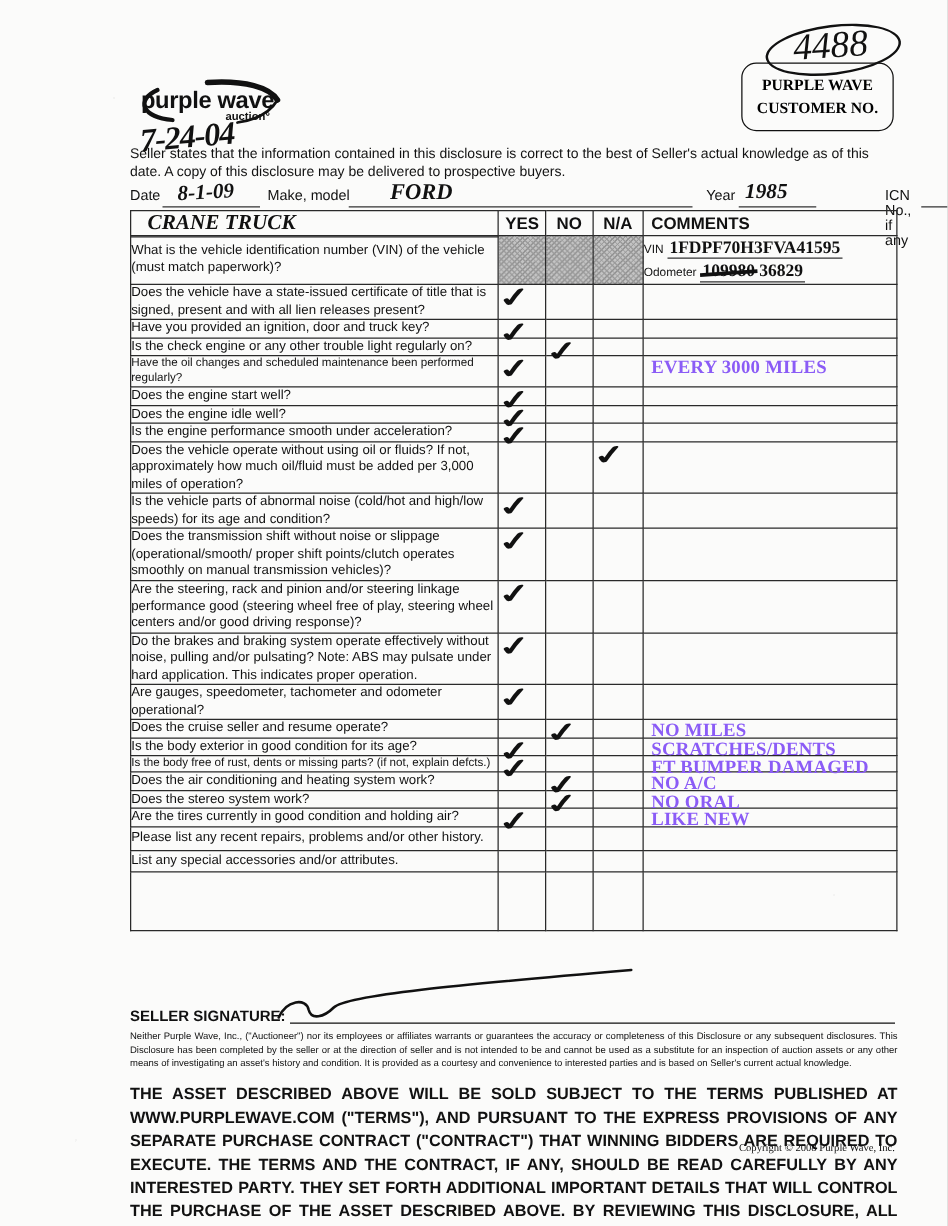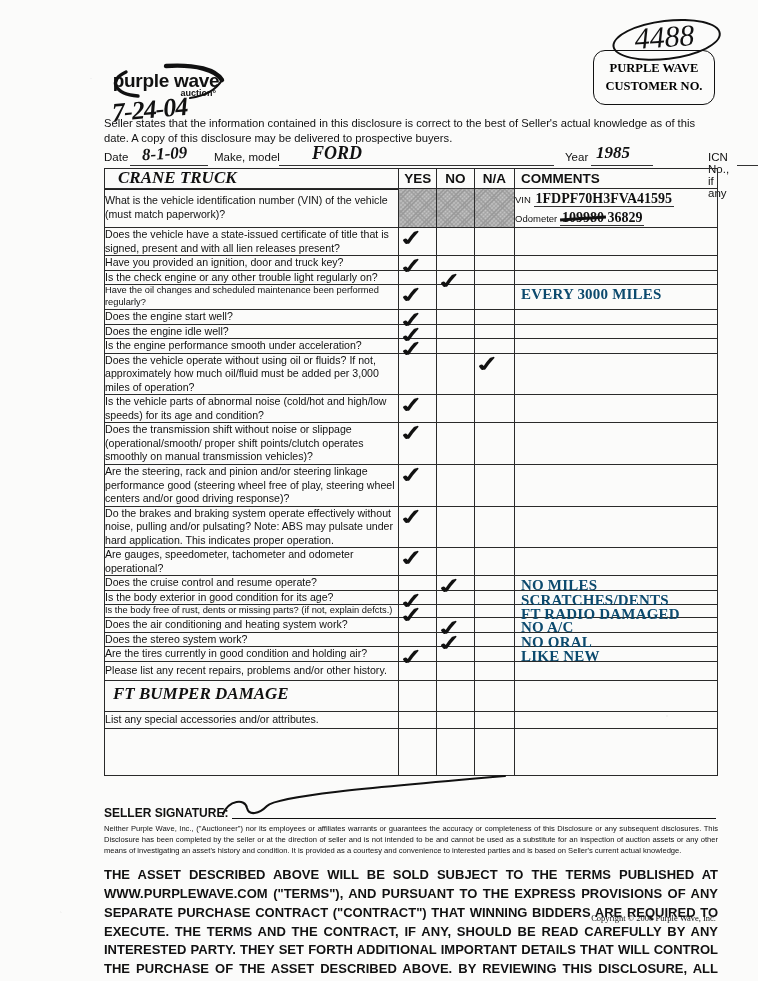--- a/index.html
+++ b/index.html
@@ -104,21 +104,21 @@
       repeating-linear-gradient(45deg, #9a9a9a 0 1px, transparent 1px 3px),
       repeating-linear-gradient(-45deg, #8f8f8f 0 1px, transparent 1px 3px);
     background-color:#c4c4c4;
   }
   .chk{
     position:absolute;font-family:"Liberation Serif",serif;font-size:21px;
     color:#111;font-weight:bold;transform:scaleX(1.5) rotate(-8deg);
   }
   .cmttext{
     position:absolute;font-family:"Liberation Serif",serif;font-weight:bold;
-    font-size:15px;color:#0c4a6e;white-space:nowrap;letter-spacing:.2px;
+    font-size:15px;color:#8b5cf6;white-space:nowrap;letter-spacing:.2px;
   }
   .vinrow{position:relative;font-size:9.5px;padding-left:6px;}
   .vinrow .lbl{display:inline-block;}
   .vinline{position:relative;height:19px;line-height:19px;}
   .vinval{
     font-family:"Liberation Serif",serif;font-weight:bold;font-size:14px;
     border-bottom:1px solid #333;padding:0 2px;
   }
   .strike{position:relative;display:inline-block;color:#111;}
   .strike:after{
@@ -341,21 +341,21 @@
           <tr>
             <td class="q">Are gauges, speedometer, tachometer and odometer operational?</td>
             <td class="col" style="position: relative;">
               <span class="chk" style="left: 4px; top: -2px;">✓</span>
             </td>
             <td class="col" style="position: relative;"></td>
             <td class="colna" style="position: relative;"></td>
             <td class="cmt" style="position: relative;"></td>
           </tr>
           <tr>
-            <td class="q">Does the cruise control and resume operate?</td>
+            <td class="q">Does the cruise seller and resume operate?</td>
             <td class="col" style="position: relative;"></td>
             <td class="col" style="position: relative;">
               <span class="chk" style="left: 4px; top: -2px;">✓</span>
             </td>
             <td class="colna" style="position: relative;"></td>
             <td class="cmt" style="position: relative;">
               <span class="cmttext" style="left: 6px; top: 1px;">NO MILES</span>
             </td>
           </tr>
           <tr>
@@ -370,21 +370,21 @@
             </td>
           </tr>
           <tr>
             <td class="q sm">Is the body free of rust, dents or missing parts? (if not, explain defcts.)</td>
             <td class="col" style="position: relative;">
               <span class="chk" style="left: 4px; top: -2px;">✓</span>
             </td>
             <td class="col" style="position: relative;"></td>
             <td class="colna" style="position: relative;"></td>
             <td class="cmt" style="position: relative;">
-              <span class="cmttext" style="left: 6px; top: 1px;">FT RADIO DAMAGED</span>
+              <span class="cmttext" style="left: 6px; top: 1px;">FT BUMPER DAMAGED</span>
             </td>
           </tr>
           <tr>
             <td class="q">Does the air conditioning and heating system work?</td>
             <td class="col" style="position: relative;"></td>
             <td class="col" style="position: relative;">
               <span class="chk" style="left: 4px; top: -2px;">✓</span>
             </td>
             <td class="colna" style="position: relative;"></td>
             <td class="cmt" style="position: relative;">
@@ -411,29 +411,20 @@
             <td class="colna" style="position: relative;"></td>
             <td class="cmt" style="position: relative;">
               <span class="cmttext" style="left: 6px; top: 1px;">LIKE NEW</span>
             </td>
           </tr>
         </tbody>
 
       <tbody>
           <tr>
         <td class="q" style="height:18px;">Please list any recent repairs, problems and/or other history.</td>
-        <td class="col"></td>
-        <td class="col"></td>
-        <td class="colna"></td>
-        <td class="cmt"></td>
-      </tr>
-      <tr>
-        <td class="q" style="height:30px;position:relative;">
-          <span class="hw" style="left:8px;top:2px;font-size:17px;">FT BUMPER DAMAGE</span>
-        </td>
         <td class="col"></td>
         <td class="col"></td>
         <td class="colna"></td>
         <td class="cmt"></td>
       </tr>
       <tr>
         <td class="q" style="height:16px;">List any special accessories and/or attributes.</td>
         <td class="col"></td>
         <td class="col"></td>
         <td class="colna"></td>

